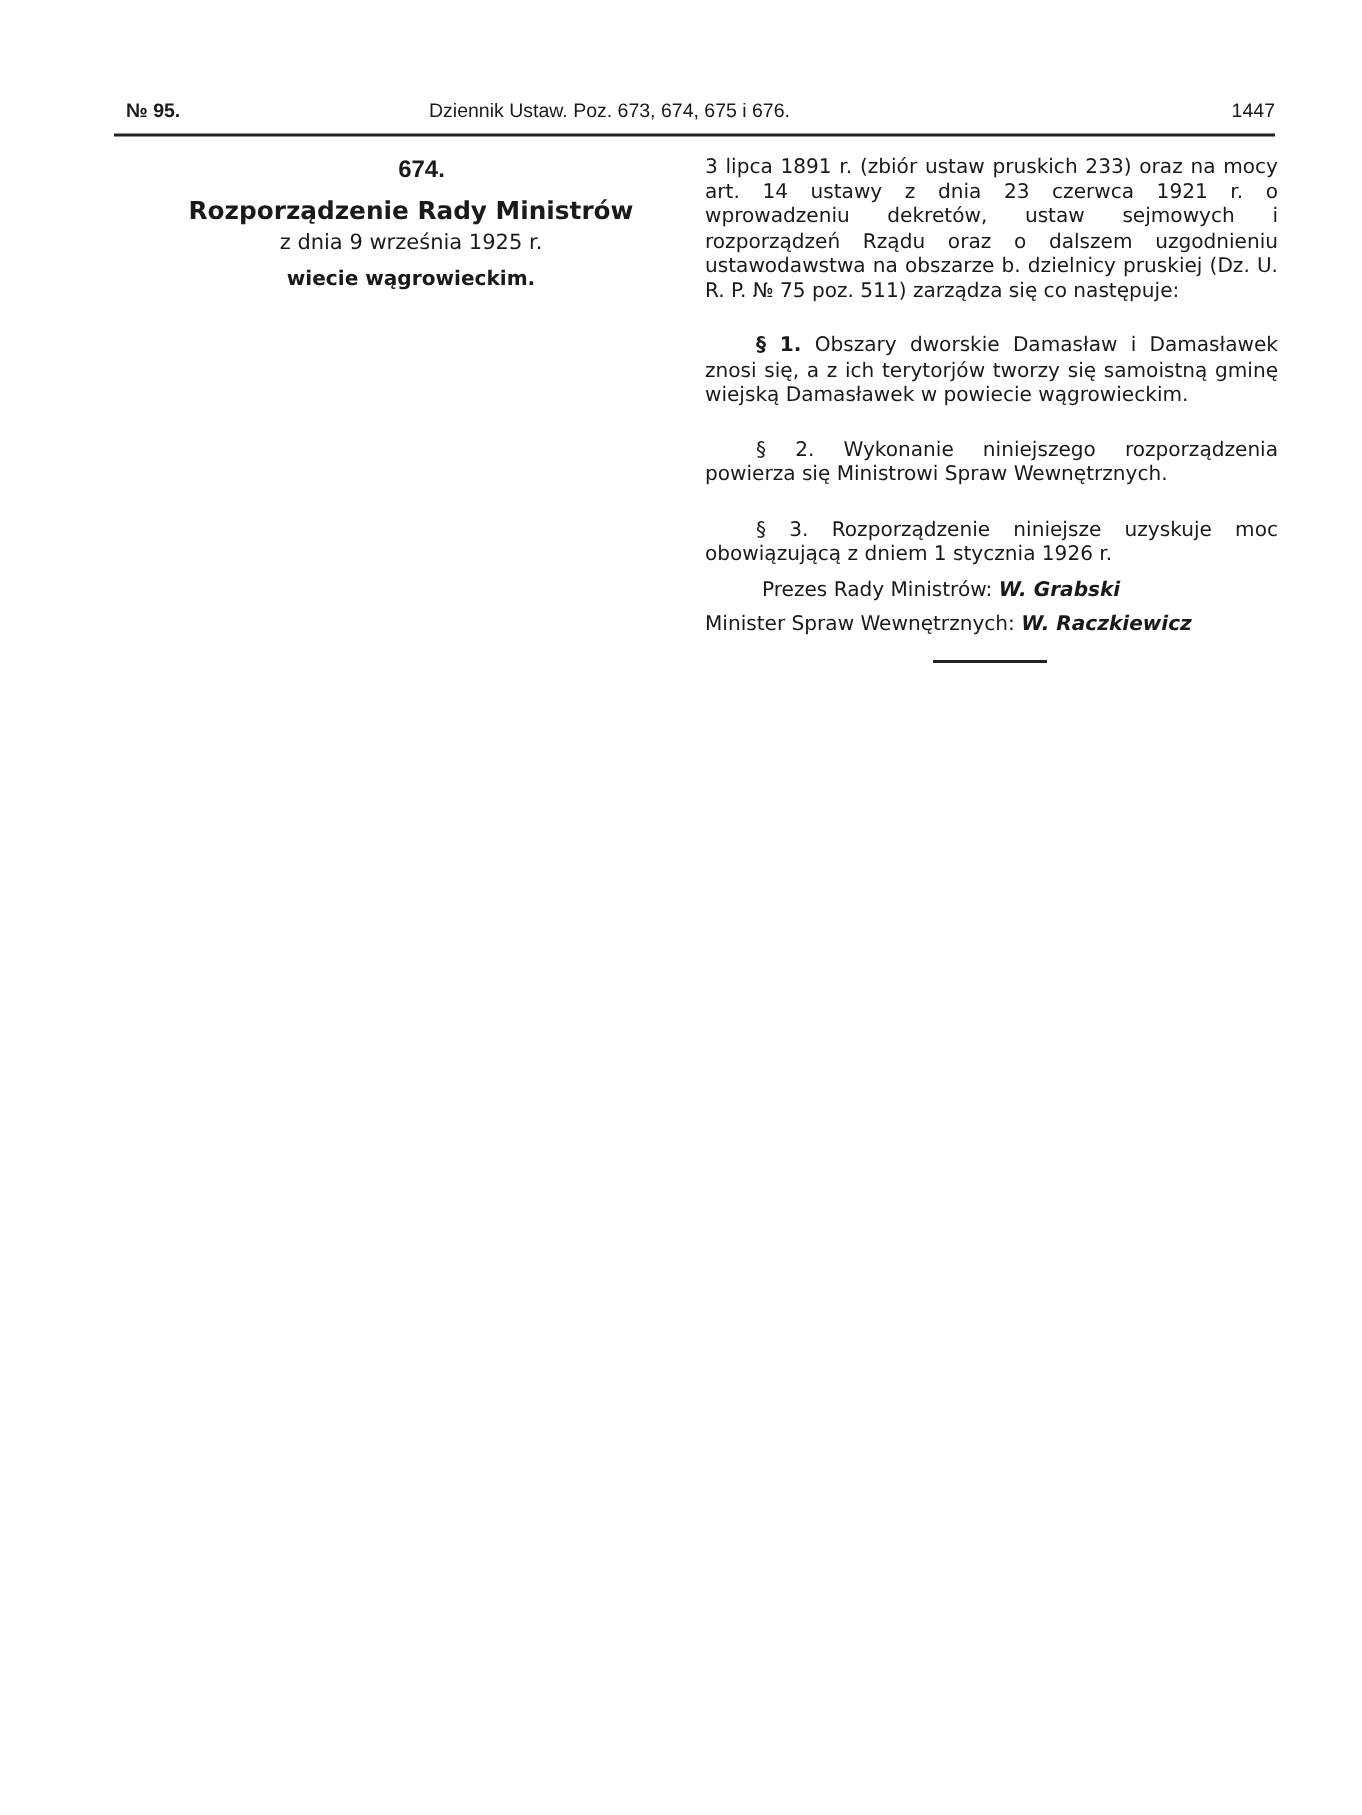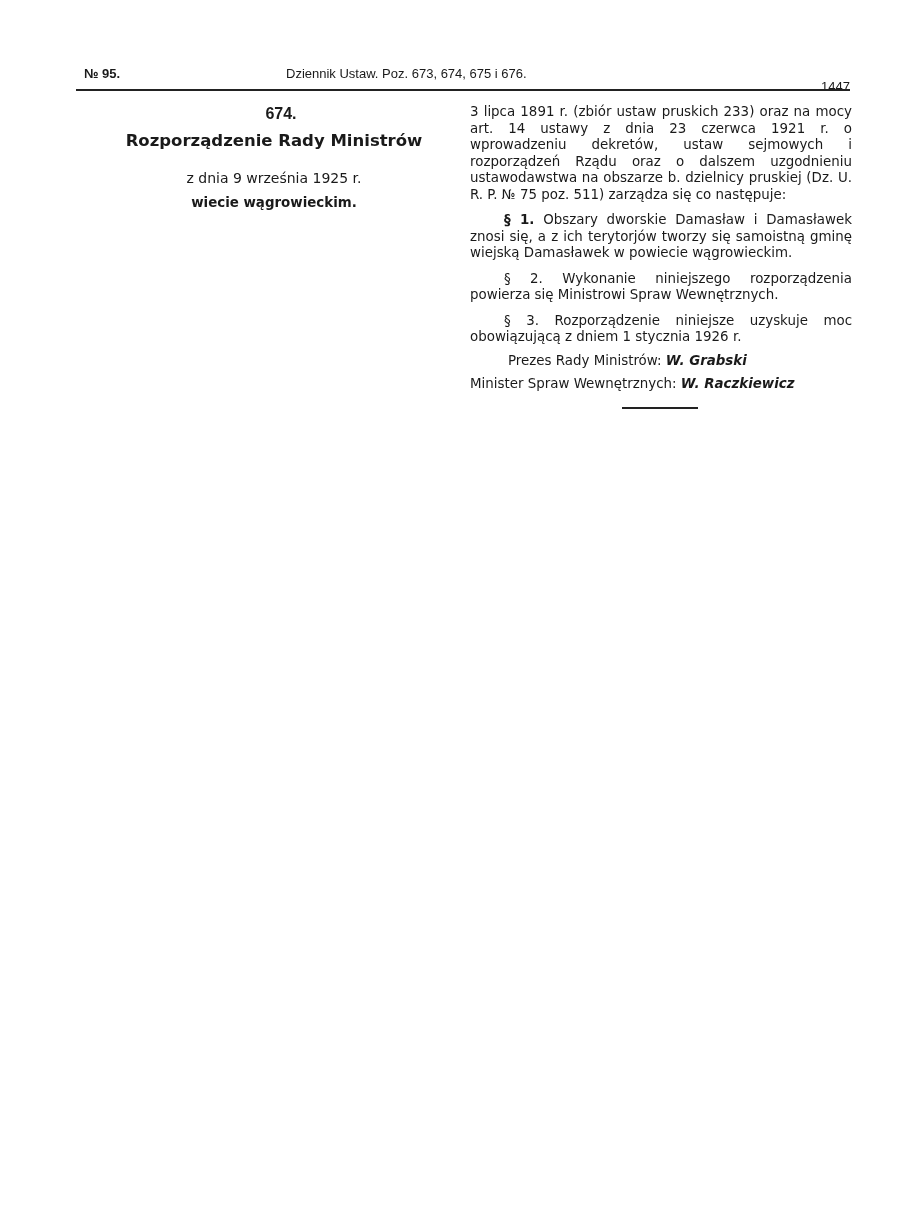--- a/index.html
+++ b/index.html
@@ -7,38 +7,38 @@
       width: 908px; height: 1210px; position: relative; overflow: hidden;
       color: #1a1a1a;
       font-family: "DejaVu Sans", sans-serif;
     }
     .header {
       position: absolute; left: 76px; top: 64px; width: 774px; height: 22px;
       font-size: 13px; font-family: "Liberation Sans", sans-serif;
     }
     .header .left { position: absolute; left: 8px; top: 2px; font-weight: bold; }
     .header .center { position: absolute; left: 210px; top: 2px; }
-    .header .right { position: absolute; right: 0px; top: 15px; }
+    .header .right { position: absolute; right: 0px; top: 2px; }
     .header-rule {
       position: absolute; left: 76px; top: 89px; width: 774px; height: 2px;
       background: #222;
     }
     .col {
       position: absolute; top: 104px; width: 378px;
       font-size: 13.4px; line-height: 16.5px; text-align: justify;
       font-family: "DejaVu Sans", sans-serif;
     }
     .col-left { left: 85px; }
     .col-right { left: 470px; width: 382px; }
     .num { text-align: center; font-weight: bold; font-size: 16px; font-family: "Liberation Sans", sans-serif; margin-left: 14px; line-height: 20px; }
     .title { text-align: center; font-weight: bold; font-size: 16.5px; margin-top: 6px; line-height: 22px; }
-    .date { text-align: center; font-size: 14px; margin-top: 16px; line-height: 20px; }
+    .date { text-align: center; font-size: 14px; margin-top: 0; line-height: 20px; }
     .subject { font-weight: bold; margin-top: 7px; line-height: 16.5px; text-align: justify; }
     .subject .last { display: block; text-align: center; }
-    .para { text-indent: 34px; margin-top: 9px; }
+    .para { text-indent: 34px; margin-top: 20px; }
     .para-first { margin-top: 0; text-indent: 0; }
     .section-num { font-weight: bold; }
     .sign { margin-top: 7px; }
     .sign.indent { padding-left: 38px; }
     .sign em { font-style: italic; font-weight: bold; }
     .end-rule { width: 76px; height: 2px; background: #222; margin: 14px 0 0 152px; }
   </style>
 </head>
 <body>
 

